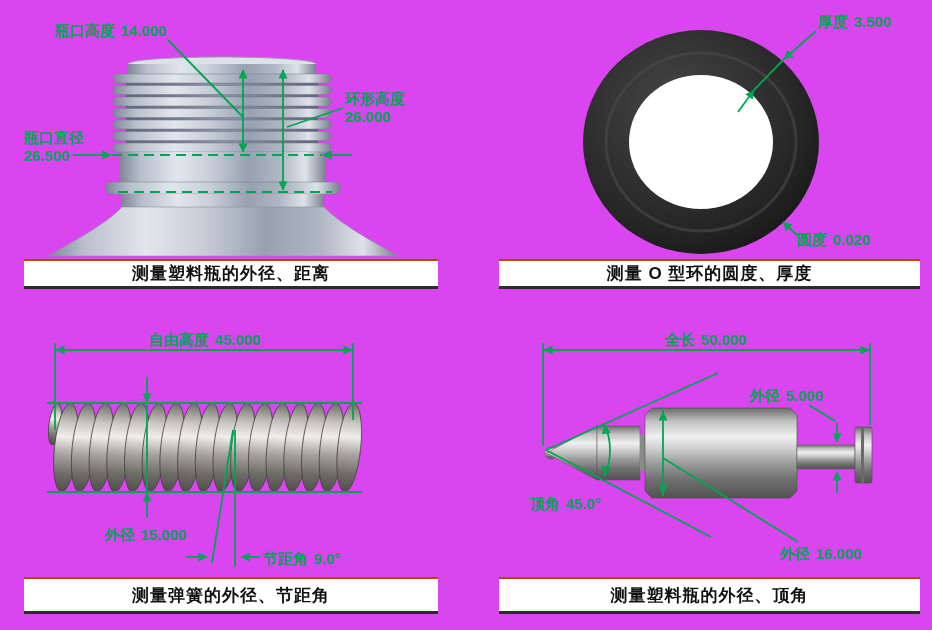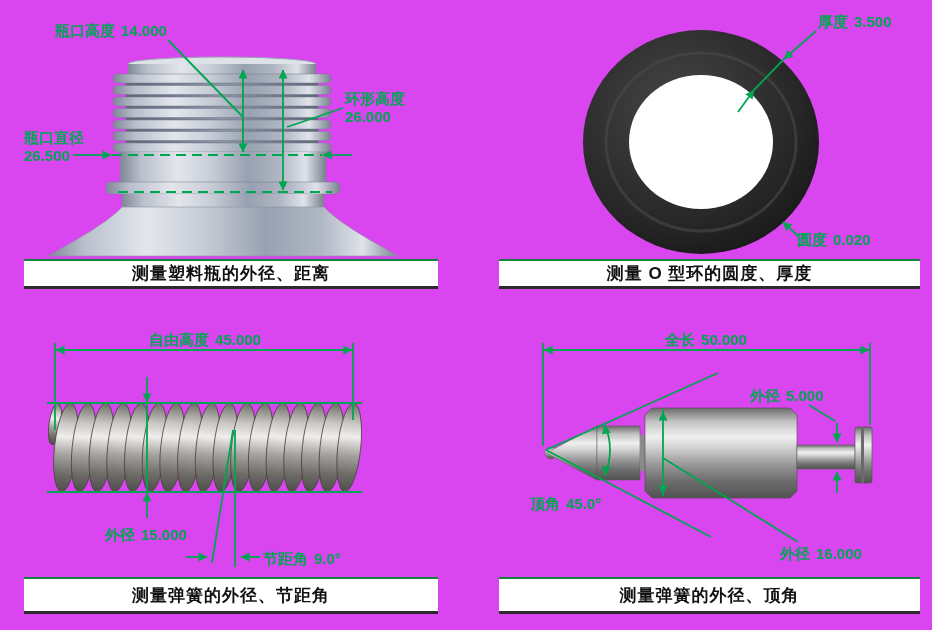--- a/index.html
+++ b/index.html
@@ -17,21 +17,21 @@
   .dim line, .dim path { stroke: var(--accent,#00a651); stroke-width: 1.8; fill: none; }
   .dim .dash { stroke-dasharray: 10 6; }
   .dim text {
     fill: var(--accent,#00a651); stroke: none;
     font-family: "Liberation Sans", sans-serif;
     font-size: 15px; font-weight: 700;
   }
   .ah { fill: var(--accent,#00a651); stroke: none; }
   .caption {
     position: absolute;
-    border-top: 2px solid #15803d;
+    border-top: 2px solid #c2410c;
     border-bottom: 3px solid #2b2b2b;
     display: flex; align-items: center; justify-content: center;
     font-family: "Liberation Sans", sans-serif;
     font-size: 17px; font-weight: 700; color: #111111;
     letter-spacing: 1px;
     background: #ffffff;
   }
 </style>
 </head>
 <body>
@@ -264,16 +264,16 @@
   <div class="caption" style="left:24px;top:259px;width:414px;height:30px">
     <span>测量塑料瓶的外径、距离</span>
   </div>
   <div class="caption" style="left:499px;top:259px;width:421px;height:30px">
     <span>测量 O 型环的圆度、厚度</span>
   </div>
   <div class="caption" style="left:24px;top:577px;width:414px;height:37px">
     <span>测量弹簧的外径、节距角</span>
   </div>
   <div class="caption" style="left:499px;top:577px;width:421px;height:37px">
-    <span>测量弹簧的外径、顶角</span>
+    <span>测量塑料瓶的外径、顶角</span>
   </div>
 
 </div>
 
 </body></html>

